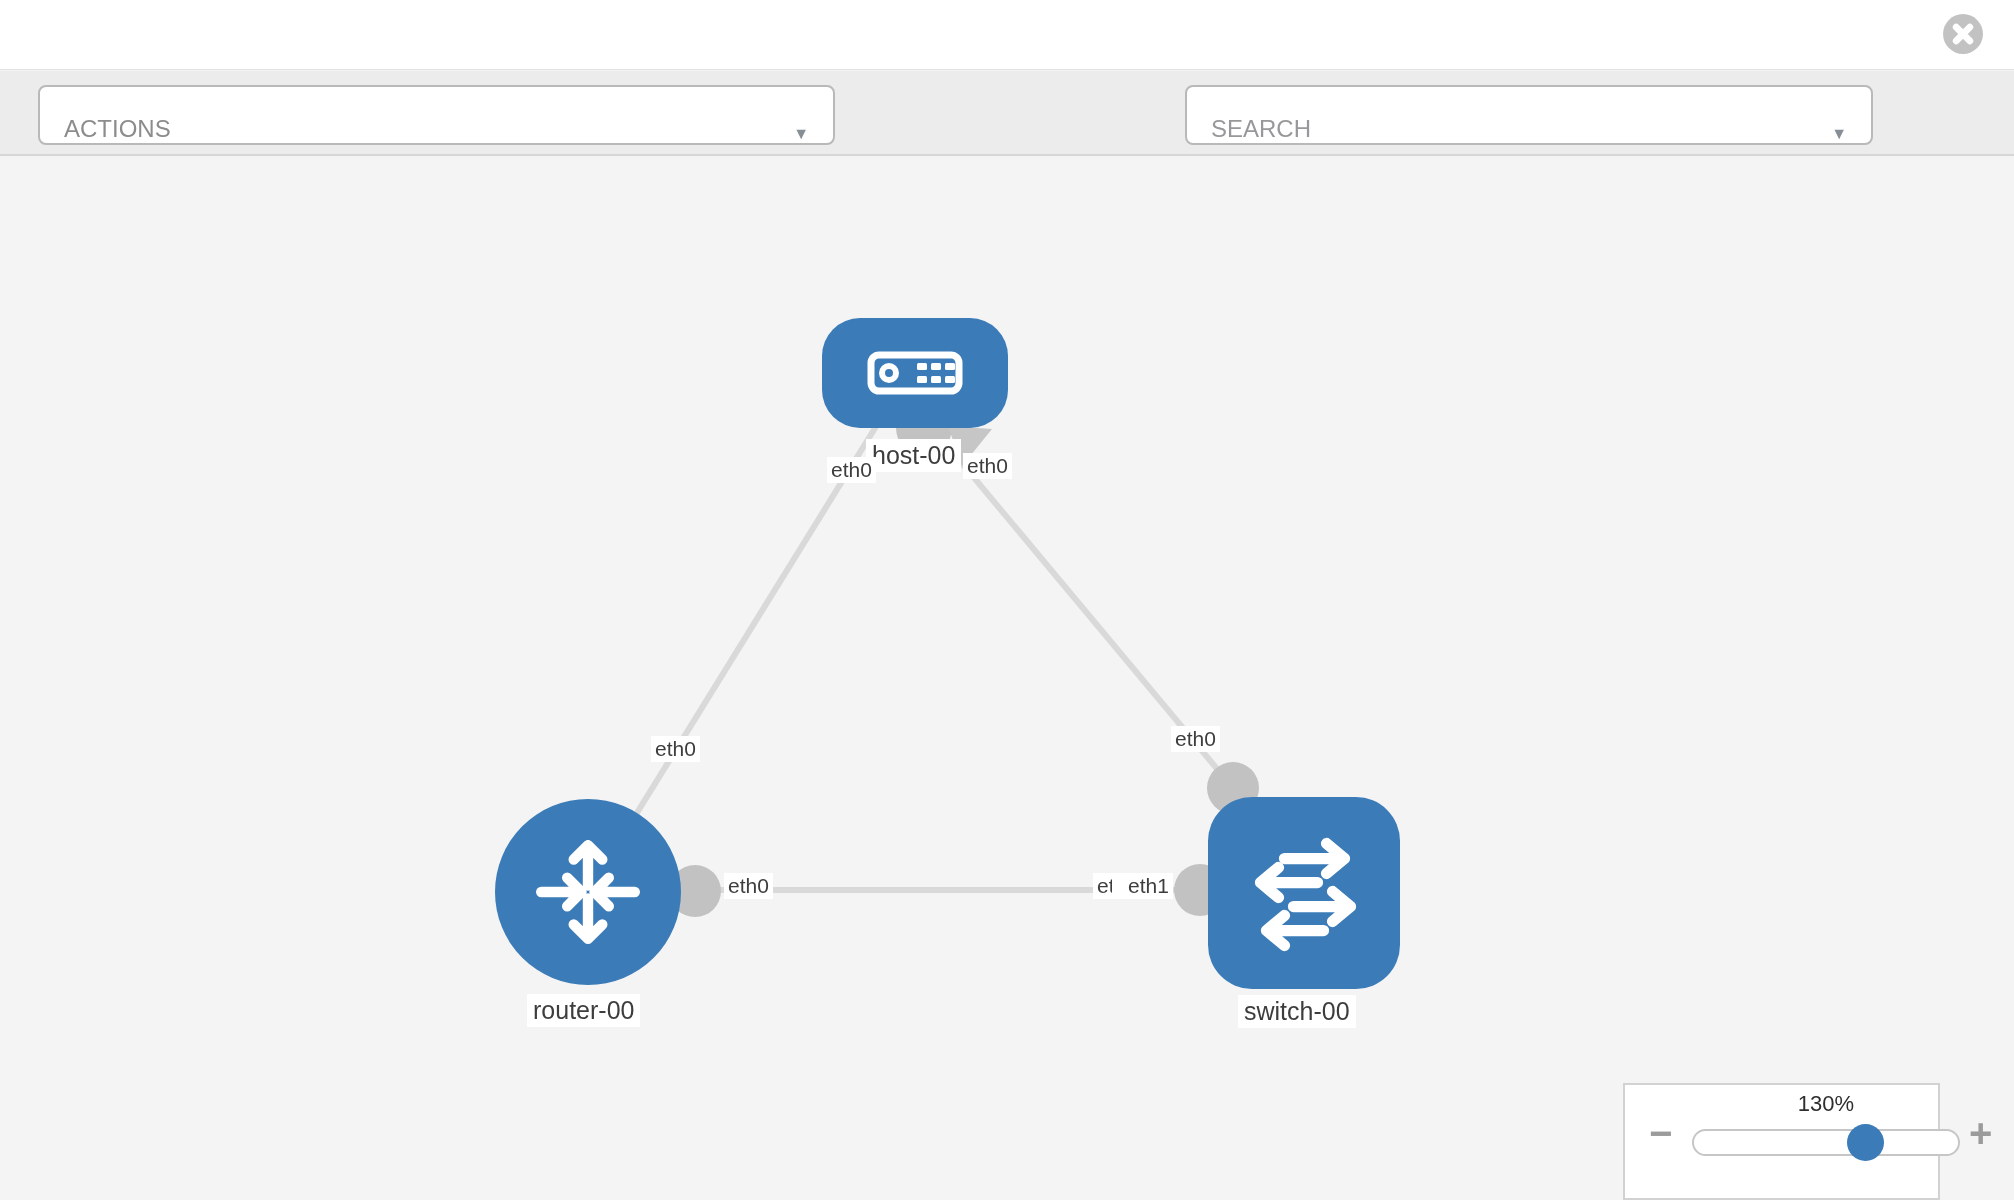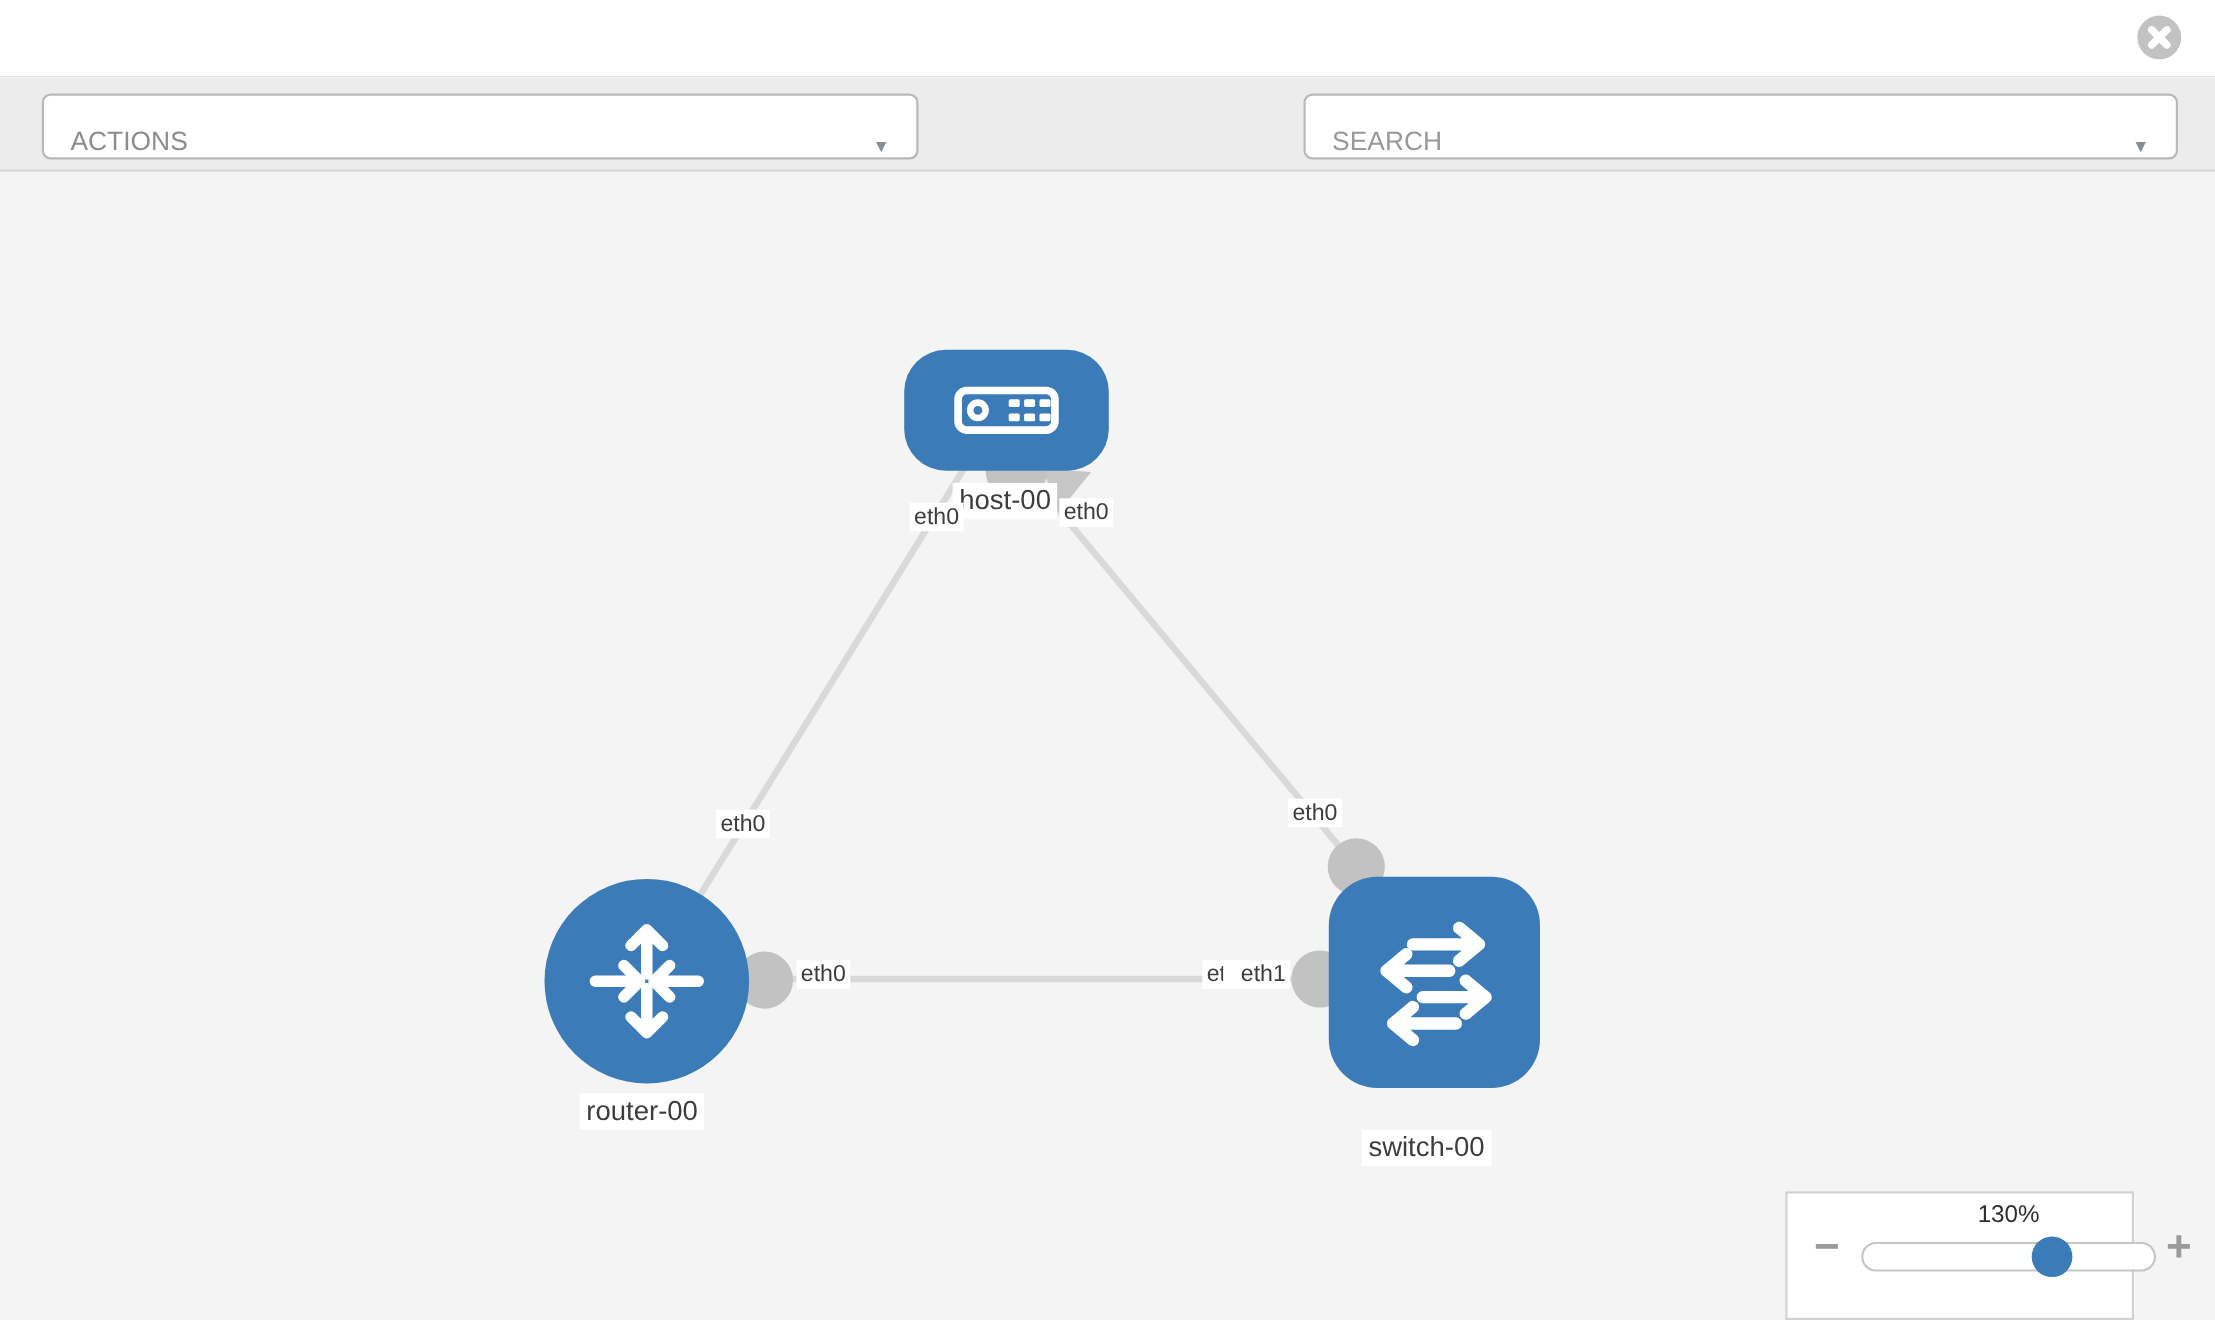--- a/index.html
+++ b/index.html
@@ -23,40 +23,40 @@
     position:absolute; top:71px; left:0; right:0; height:85px;
     background:#ececec; border-bottom:2px solid #d6d6d6;
   }
   .select-box {
     position:absolute; top:14px; height:60px; background:#fff;
     border:2px solid #b9b9b9; border-radius:8px;
     display:flex; align-items:flex-end; justify-content:space-between;
     padding:0 24px; font-size:24px; color:#8c8c8c;
   }
   .select-actions { left:38px;  width:797px; }
-  .select-search  { left:1185px; width:795px; color:#97989a; }
+  .select-search  { left:1185px; width:688px; color:#97989a; }
   .caret { font-size:16px; color:#868e96; }
   .tool-icon { position:absolute; }
   .tool-icon svg { display:block; }
   
   .canvas { position:absolute; top:158px; left:0; width:2014px; height:1042px; background:#f4f4f4; }
   .net-svg { position:absolute; top:0; left:0; }
   .node { position:absolute; background:#3b7bb8; display:flex; align-items:center; justify-content:center; cursor:pointer; }
   .node-host   { left:822px;  top:160px; width:186px; height:110px; border-radius:38px; }
   .node-router { left:495px;  top:641px; width:186px; height:186px; border-radius:50%; }
   .node-switch { left:1208px; top:639px; width:192px; height:192px; border-radius:44px; }
   .node svg { display:block; }
   .net-label {
     position:absolute; background:#ffffff; color:#3d3d3d;
     font-size:25px; padding:2px 6px; line-height:1.15; white-space:nowrap;
   }
   .iface-label { font-size:21px; padding:1px 4px; }
   .lbl-host      { left:866px;  top:281px; }
   .lbl-router    { left:527px;  top:836px; }
-  .lbl-switch    { left:1238px; top:837px;margin-top:32px; }
+  .lbl-switch    { left:1238px; top:837px; }
   .ifl-host-left    { left:827px;  top:299px; }
   .ifl-host-right   { left:963px;  top:295px; }
   .ifl-link-mid     { left:651px;  top:578px; }
   .ifl-router-right { left:724px;  top:715px; }
   .ifl-switch-top   { left:1171px; top:568px; }
   .ifl-switch-back  { left:1093px; top:715px; z-index:3; }
   .ifl-switch-front { left:1112px; top:715px; z-index:4;padding-left:16px; }
   
   .zoom-panel {
     position:absolute; left:1623px; top:925px; width:317px; height:117px;

